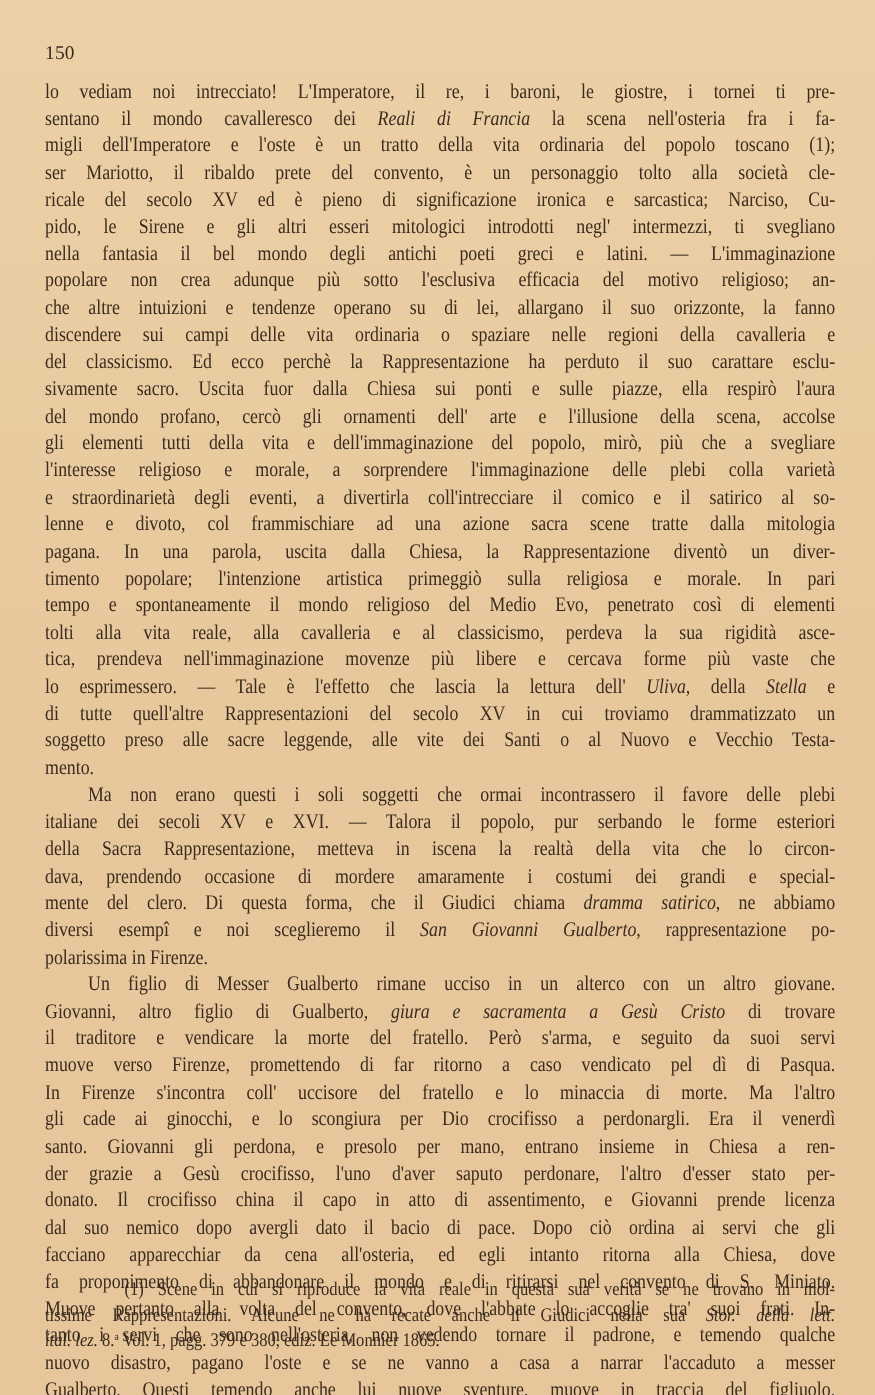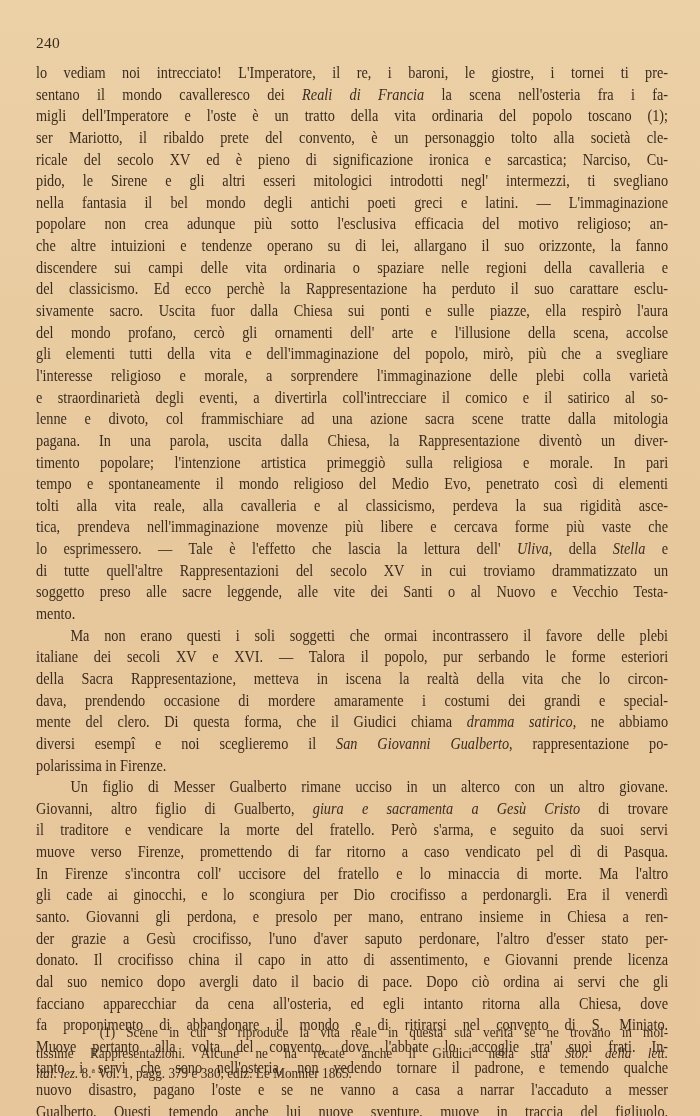--- a/index.html
+++ b/index.html
@@ -42,21 +42,21 @@
   }
   .fline.last { text-align-last: left; }
   .fline.indent { text-indent: 74px; }
   sup { font-size: 9px; vertical-align: 5px; line-height: 0; }
 </style>
 </head>
 <body>
 
 <div class="page">
   <div class="header">
-    <span class="page-number">240</span>
+    <span class="page-number">150</span>
   </div>
   <div class="body" id="body-text">
       <div class="line"><span>lo vediam noi intrecciato! L'Imperatore, il re, i baroni, le giostre, i tornei ti pre-</span></div>
       <div class="line"><span>sentano il mondo cavalleresco dei </span><span class="it">Reali di Francia</span><span> la scena nell'osteria fra i fa-</span></div>
       <div class="line"><span>migli dell'Imperatore e l'oste è un tratto della vita ordinaria del popolo toscano (1);</span></div>
       <div class="line"><span>ser Mariotto, il ribaldo prete del convento, è un personaggio tolto alla società cle-</span></div>
       <div class="line"><span>ricale del secolo XV ed è pieno di significazione ironica e sarcastica; Narciso, Cu-</span></div>
       <div class="line"><span>pido, le Sirene e gli altri esseri mitologici introdotti negl' intermezzi, ti svegliano</span></div>
       <div class="line"><span>nella fantasia il bel mondo degli antichi poeti greci e latini. — L'immaginazione</span></div>
       <div class="line"><span>popolare non crea adunque più sotto l'esclusiva efficacia del motivo religioso; an-</span></div>

